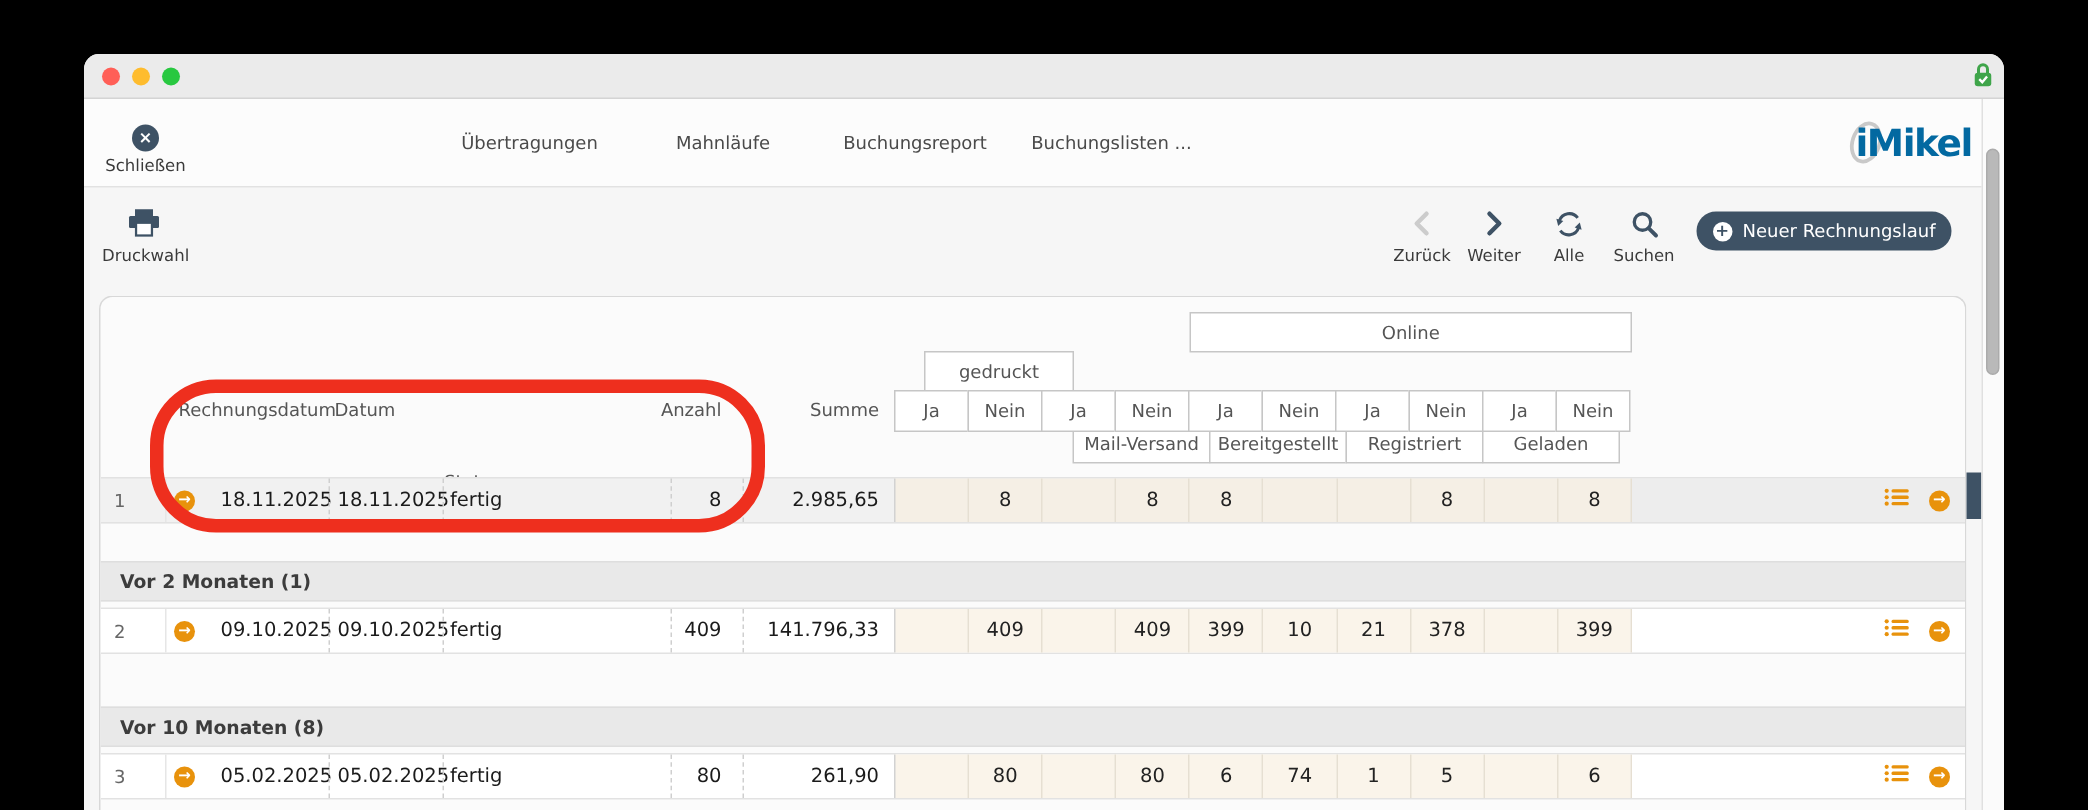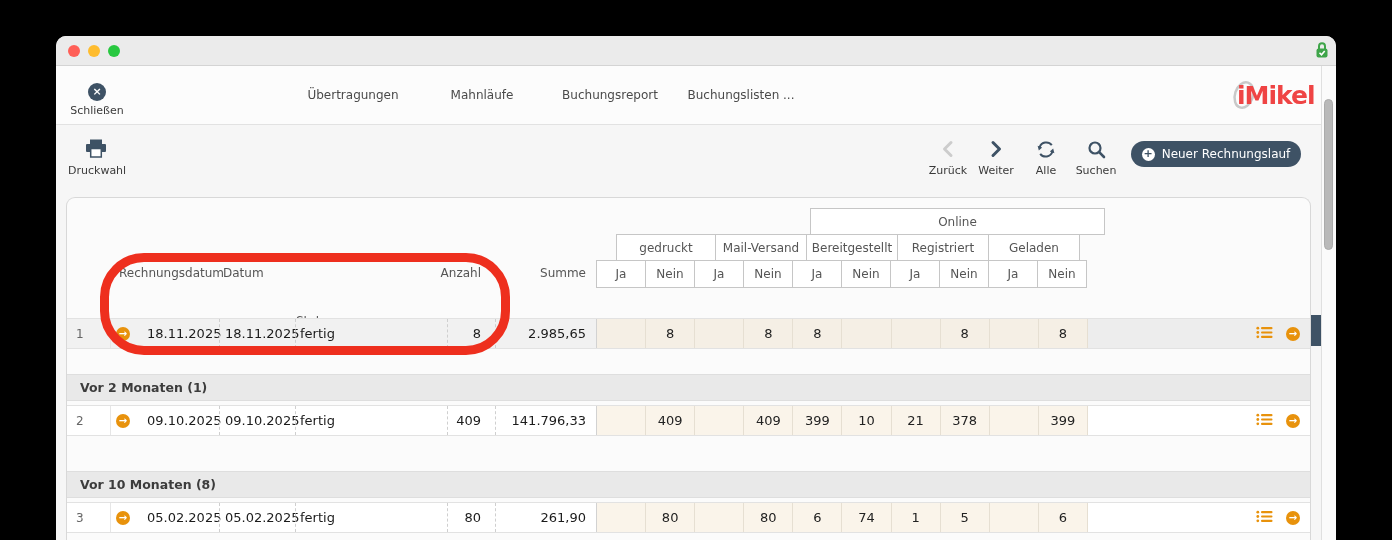--- a/index.html
+++ b/index.html
@@ -29,21 +29,21 @@
                line-height:18px; text-align:center; }
   .closelbl { display:block; margin-top:3px; font-size:11px; color:#3a3a3a; }
   .tabactive { position:absolute; left:102px; top:17px; width:127px; height:27px;
                background:#3e5265; border-radius:6px; color:#fff; font-size:12px;
                display:flex; align-items:center; justify-content:center; }
   .tab { position:absolute; top:22px; transform:translateX(-50%); font-size:12px; color:#4a4a4a; white-space:nowrap; }
   .tab1 { left:297px; } .tab2 { left:426px; } .tab3 { left:554px; } .tab4 { left:685px; }
   .logo { position:absolute; left:1175px; top:11px; width:78px; height:36px; }
   .logo svg { position:absolute; left:0; top:0; }
   .logo .txt { position:absolute; left:6px; top:4px; font-size:25px; font-weight:bold;
-               color:#ef4444; letter-spacing:-1px; }
+               color:#0369a1; letter-spacing:-1px; }
 
   
   .actionbar { position:absolute; left:0; top:90px; width:100%; height:71px; }
   .iconbtn { position:absolute; width:56px; text-align:center; top:13px; cursor:default; }
   .iconbtn .ic { height:20px; display:flex; align-items:center; justify-content:center; }
   .iconbtn .lb { display:block; margin-top:5px; font-size:11px; color:#3a3a3a; }
   .b-print { left:12px; }
   .b-back { left:864px; } .b-next { left:912px; } .b-all { left:962px; } .b-search { left:1012px; }
   .newbtn { position:absolute; left:1075px; top:15px; width:170px; height:26px;
             background:#3e5265; border-radius:13px; color:#fff; font-size:12px;
@@ -57,25 +57,25 @@
            border-radius:9px 9px 0 0; overflow:hidden; }
 
   
   .hleft span { position:absolute; font-size:12px; color:#555; top:68px; white-space:nowrap; }
   .hl-rd { left:52px; } .hl-dt { left:156px; } .hl-st { left:229px;margin-top:48px; }
   .hl-anz { left:340px; width:74px; text-align:right; }
   .hl-sum { left:440px; width:79px; text-align:right; }
   .hright { position:absolute; left:529px; top:10px; width:492px; height:80px; }
   .hbox { border:1px solid #c6c6c6; background:#fff; display:flex; align-items:center;
           justify-content:center; font-size:12px; color:#555; }
-  .online { position:absolute; left:214px; top:0; width:295px; height:27px; }
+  .online { position:absolute; left:197px; top:0; width:295px; height:27px; }
   .grprow { position:absolute; left:0; top:26px; width:492px; height:27px; display:flex;padding-left:20px; }
   .grprow .hbox { height:27px; }
   .grprow .hbox + .hbox { margin-left:-1px; }
-  .g1 { width:100px; } .g2,.g3,.g4,.g5 { width:92px; }
+  .g1 { width:100px; } .g2,.g3,.g4,.g5 { width:92px;margin-top:48px; }
   .jnrow { position:absolute; left:0; top:52px; width:492px; height:28px; display:flex; }
   .jnrow .hbox { width:50px; height:28px; }
   .jnrow .hbox + .hbox { margin-left:-1px; }
 
   
   .ghead { position:absolute; left:0; width:1245px; height:27px; background:#e9e9e9;
            border-top:1px solid #dedede; border-bottom:1px solid #dedede;
            font-size:12.5px; font-weight:bold; color:#3c3c3c;
            display:flex; align-items:center; padding-left:13px; }
   .gh1 { top:90px; } .gh2 { top:176px; } .gh3 { top:273px; }

